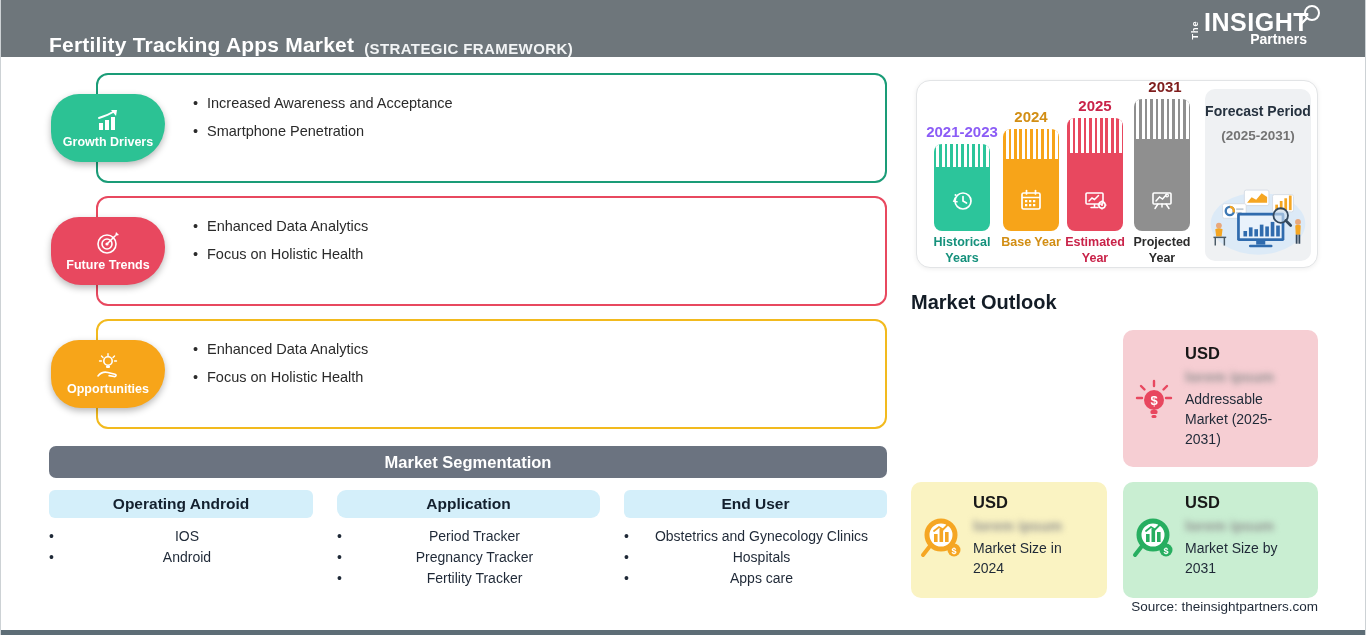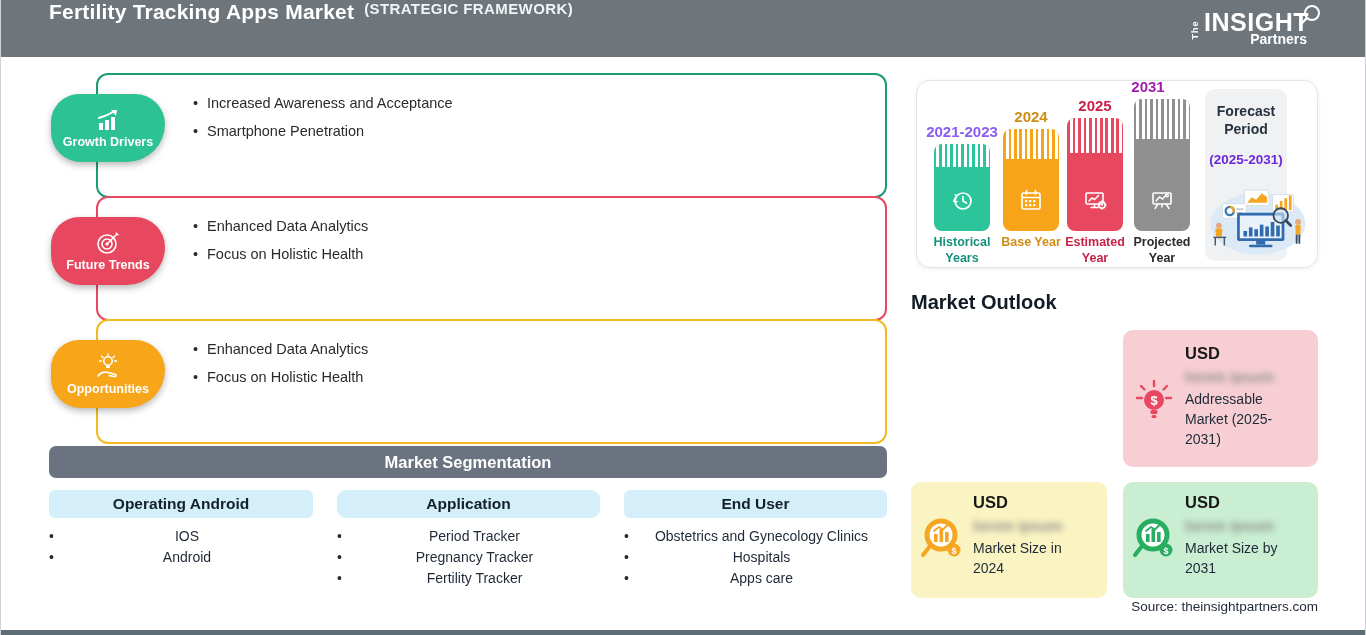--- a/index.html
+++ b/index.html
@@ -4,31 +4,31 @@
 <style>
   * { margin:0; padding:0; box-sizing:border-box; }
   html,body { background:#ffffff; }
   .canvas {
     position:relative; width:1366px; height:635px; overflow:hidden;
     background:#ffffff; font-family:"Liberation Sans", sans-serif;
     border-left:1px solid #cdd2d5; border-right:1px solid #cdd2d5;
   }
   
   .header { position:absolute; left:0; top:0; width:1366px; height:57px; background:#6e767b; }
-  .header-titles { position:absolute; left:48px; top:0; height:57px; display:flex; align-items:flex-start; }
+  .header-titles { position:absolute; left:48px; top:0; height:57px; display:flex; align-items:flex-end; }
   .page-title { color:#ffffff; font-size:21px; font-weight:700; letter-spacing:.2px; }
   .page-subtitle { color:#f2f4f5; font-size:15px; font-weight:600; margin-left:10px; letter-spacing:.4px; }
   .logo { position:absolute; right:58px; top:9px; color:#fff; }
   .logo-main { display:flex; align-items:flex-start; position:relative; }
   .logo-the { font-size:9px; font-weight:700; letter-spacing:1px; transform:rotate(-90deg) translate(-6px,0); transform-origin:center; margin-top:10px; }
   .logo-insight { font-size:25px; font-weight:800; letter-spacing:.5px; line-height:26px; }
   .logo-lens { position:absolute; right:-14px; top:-6px; }
   .logo-partners { text-align:right; font-size:14px; font-weight:700; margin-top:-4px; padding-right:2px; }
   
-  .fbox { position:absolute; left:95px; width:791px; height:125px; background:#fff; border-radius:12px; }
+  .fbox { position:absolute; left:95px; width:791px; height:110px; background:#fff; border-radius:12px; }
   .fbox.b1 { top:73px;  border:2px solid #1a9c77; }
   .fbox.b2 { top:196px; border:2px solid #e8485f; }
   .fbox.b3 { top:319px; border:2px solid #f2ba1e; }
   .fbox ul { list-style:none; padding:19px 0 0 95px; }
   .fbox li { position:relative; font-size:14.5px; color:#2b2b2b; padding-left:14px; margin-bottom:9px; line-height:19px; }
   .fbox li::before { content:"•"; position:absolute; left:0; top:0; color:#2b2b2b; }
   .badge { position:absolute; left:50px; width:114px; height:68px; border-radius:28px 30px 38px 30px;
            display:flex; flex-direction:column; align-items:center; justify-content:center; gap:1px;
            box-shadow:0 3px 7px rgba(0,0,0,.28); z-index:3; }
   .badge.g1 { top:94px;  background:#2cc294; }
@@ -59,30 +59,30 @@
                    background:repeating-linear-gradient(90deg, transparent 0 2.5px, #fff 2.5px 5.5px); }
   .tb1 { left:17px;  height:87px;  background:#2cc59b; } .tb1 .stripes { height:23px; }
   .tb2 { left:86px;  height:102px; background:#f7a419; } .tb2 .stripes { height:30px; }
   .tb3 { left:150px; height:113px; background:#e8485f; } .tb3 .stripes { height:35px; }
   .tb4 { left:217px; height:132px; background:#8f8f8f; } .tb4 .stripes { height:40px; }
   .tbar-icon { position:absolute; bottom:16px; left:50%; transform:translateX(-50%); }
   .tyear { position:absolute; width:90px; text-align:center; font-weight:700; font-size:15px; }
   .ty1 { left:0;   bottom:127px; color:#8b5cf6; }
   .ty2 { left:69px;  bottom:142px; color:#d28e14;margin-top:24px; }
   .ty3 { left:133px; bottom:153px; color:#c92349; }
-  .ty4 { left:186px; bottom:172px; color:#a21caf; }
+  .ty4 { left:203px; bottom:172px; color:#7f1d1d; }
   .tlabel { position:absolute; top:153px; width:84px; text-align:center; font-weight:700; font-size:12.5px; line-height:16px; }
   .tl1 { left:3px;   color:#15917c; }
   .tl2 { left:72px;  color:#d28e14; }
   .tl3 { left:136px; color:#c92349; }
   .tl4 { left:203px; color:#2b2b2b; }
-  .forecast-panel { position:absolute; left:288px; top:8px; width:82px; height:172px; background:#eff1f3;
+  .forecast-panel { position:absolute; left:288px; top:8px; width:106px; height:172px; background:#eff1f3;
                     border-radius:10px; text-align:center; }
   .fp-title { margin-top:13px; font-size:14px; font-weight:700; color:#26323f; line-height:18px; }
-  .fp-range { margin-top:14px; font-size:13.5px; font-weight:600; color:#6d28d9; }
+  .fp-range { margin-top:8px; font-size:13.5px; font-weight:600; color:#737373; }
   .fp-illu { position:absolute; left:3px; bottom:4px; }
   
   .outlook-heading { position:absolute; left:910px; top:291px; font-size:20px; font-weight:700; color:#131c26; }
   .ocard { position:absolute; border-radius:10px; }
   .ocard.blue   { left:910px;  top:330px; width:196px; height:137px; background:#d7e8f5;
                   display:flex; align-items:center; padding-left:14px; }
   .ocard.pink   { left:1122px; top:330px; width:195px; height:137px; background:#f6ced3; }
   .ocard.yellow { left:910px;  top:482px; width:196px; height:116px; background:#faf3c2; }
   .ocard.green  { left:1122px; top:482px; width:195px; height:116px; background:#c9eed2; }
   .cagr-text { margin-left:12px; }

